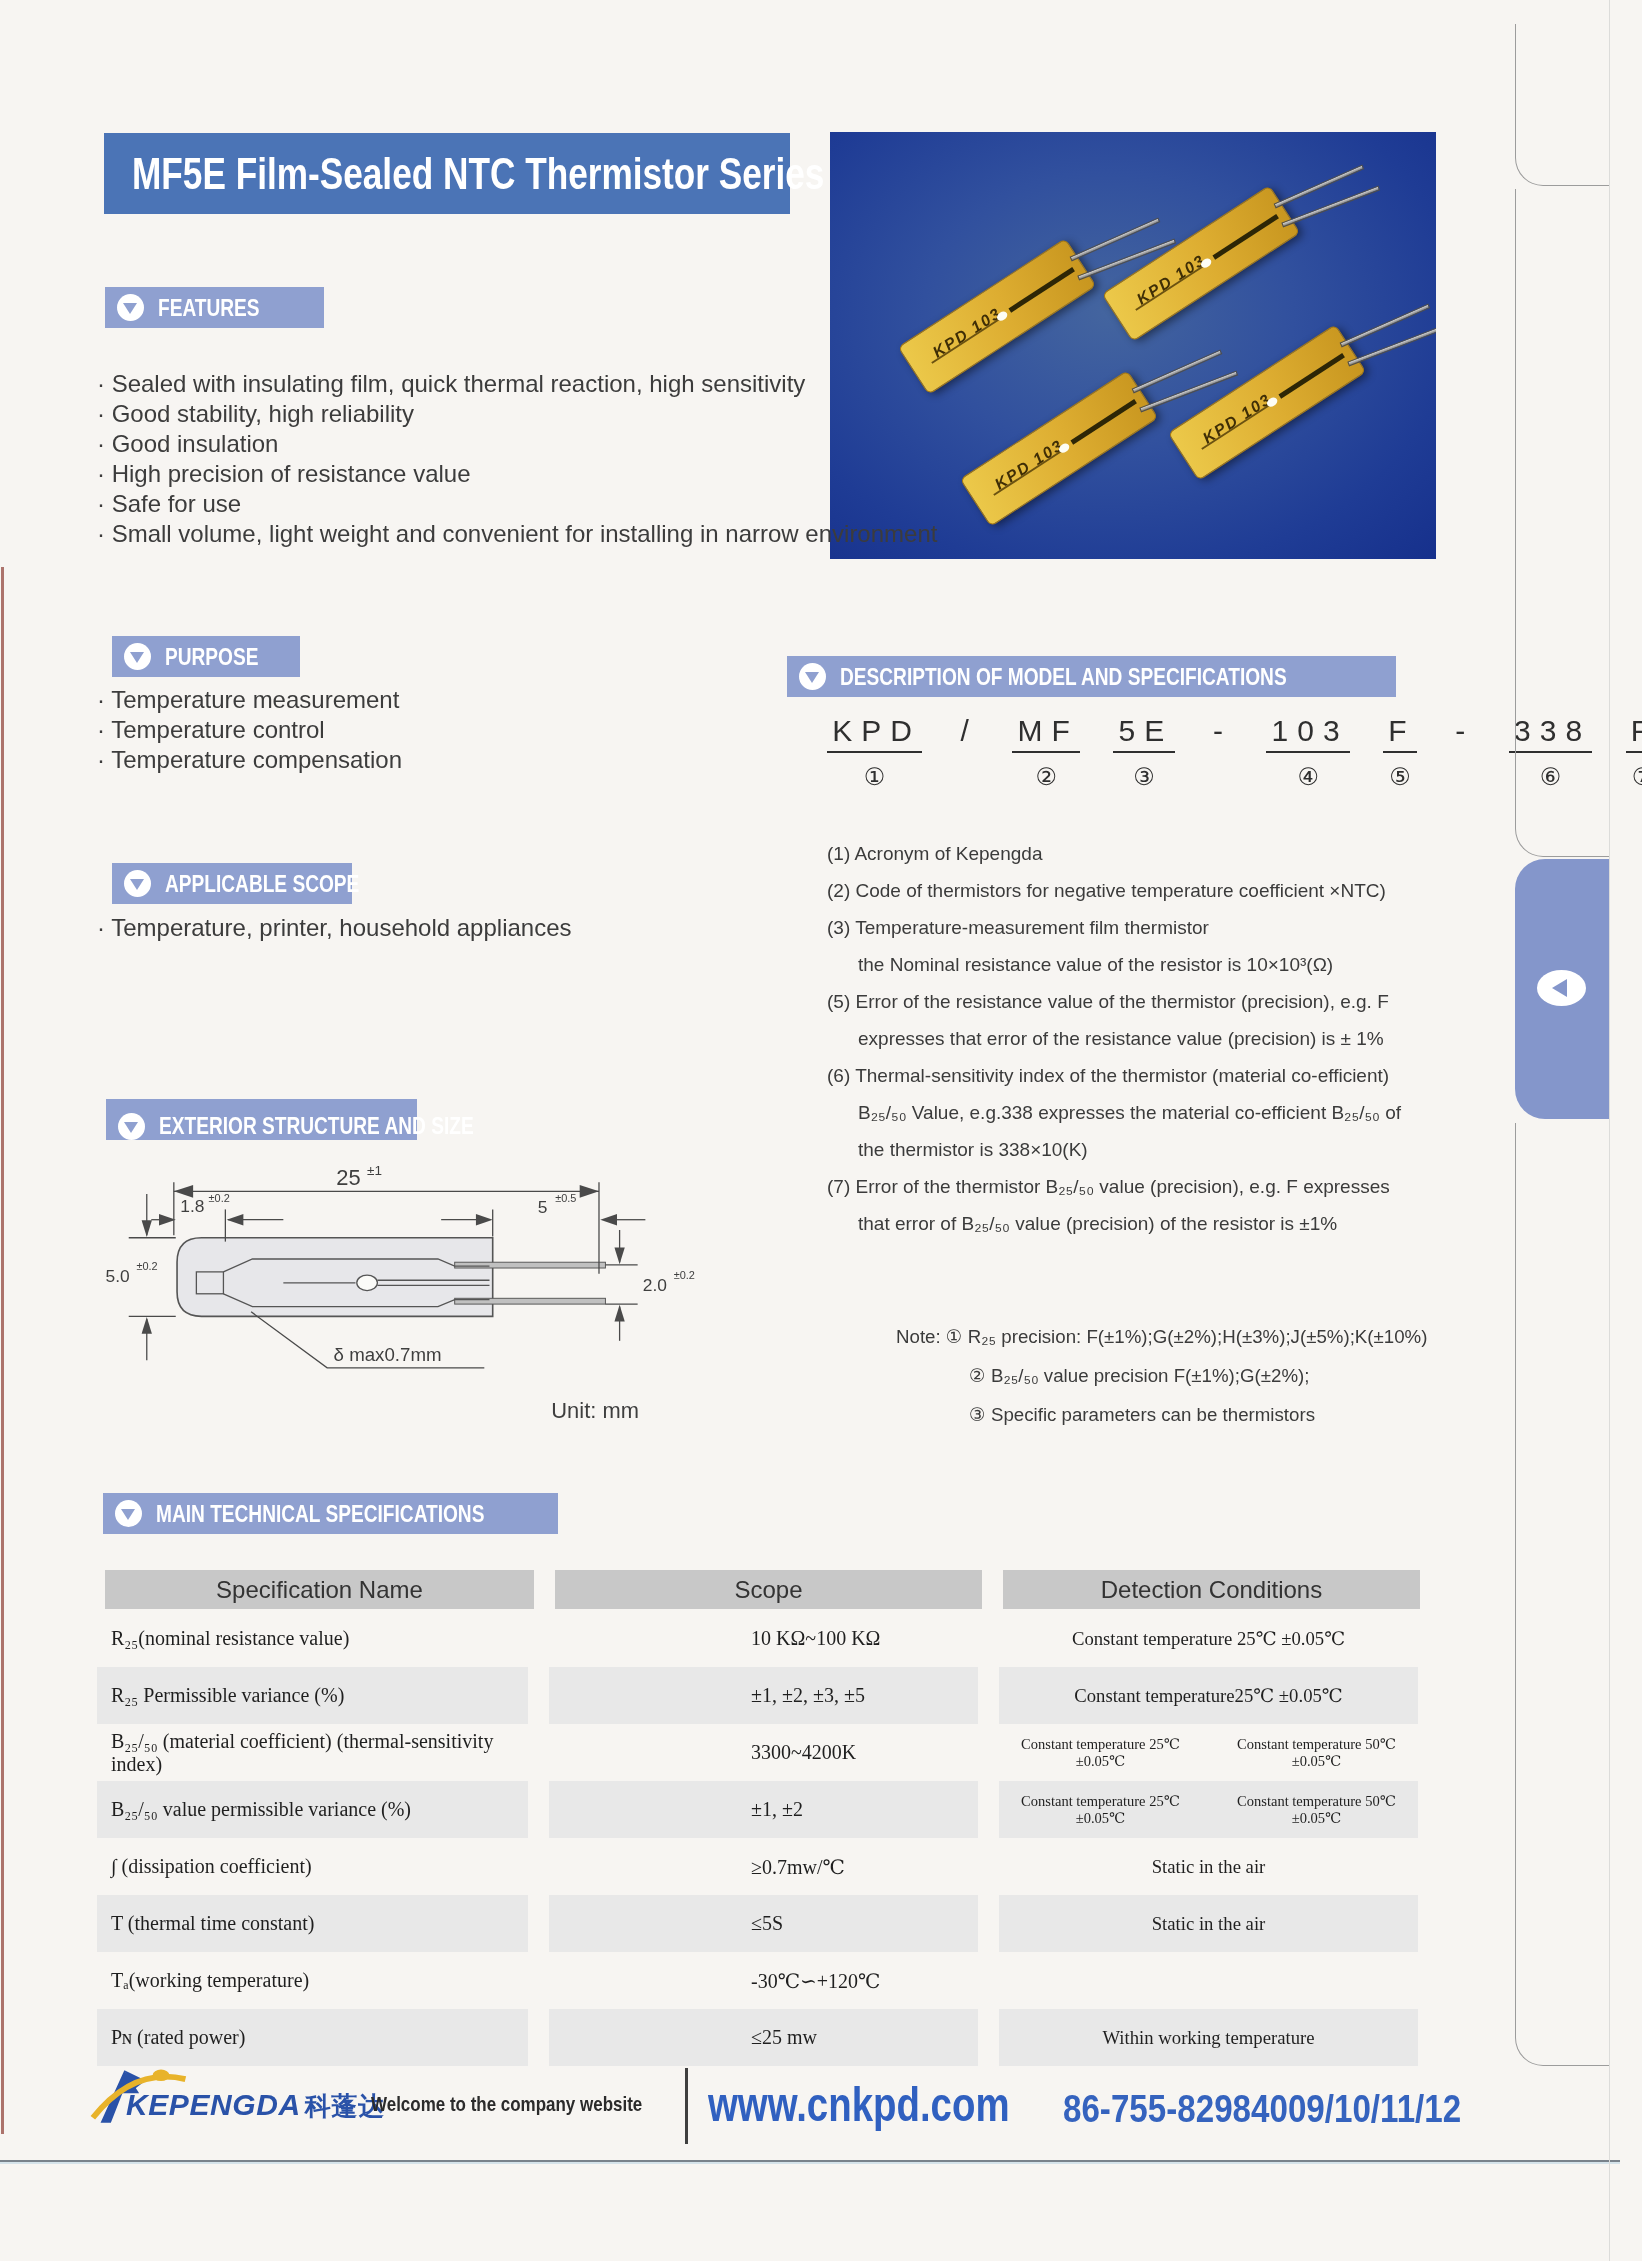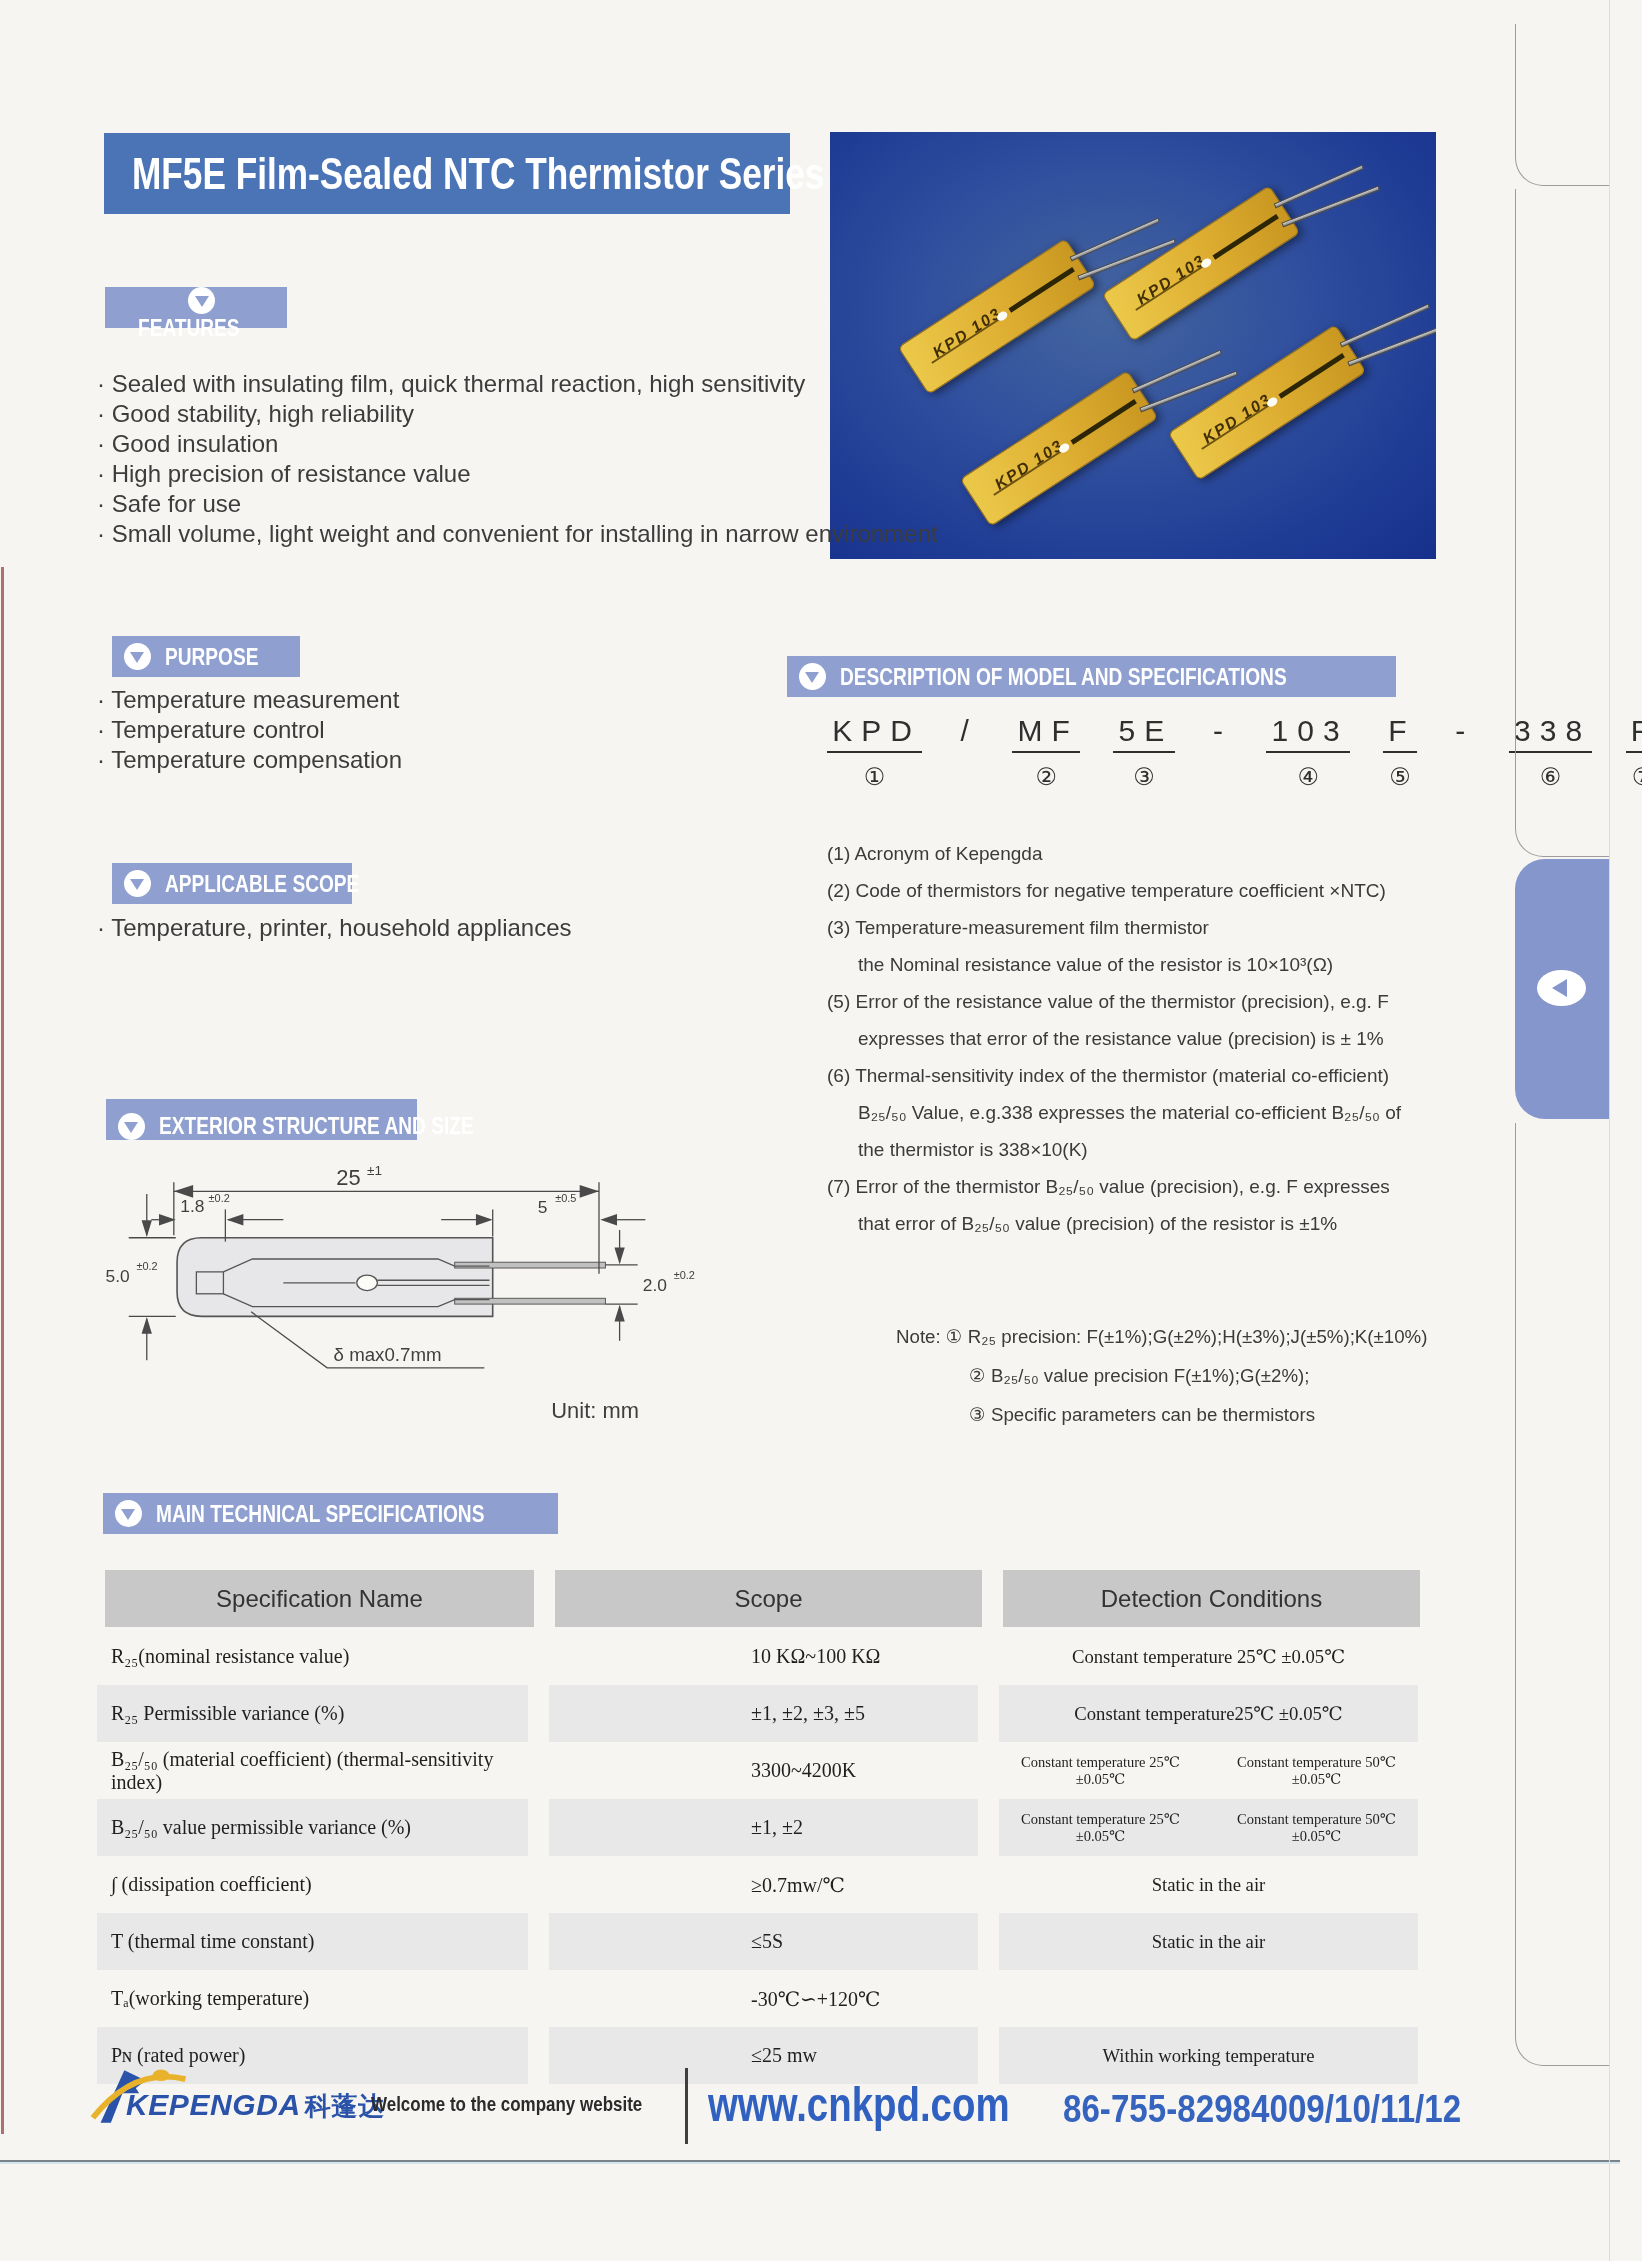--- a/index.html
+++ b/index.html
@@ -66,21 +66,21 @@
   .sec-bar .tri {
     width:0; height:0; margin-top:2.6px;
     border-left:7px solid transparent; border-right:7px solid transparent;
     border-top:11px solid #8fa0d0;
   }
   .sec-bar .txt {
     display:inline-block; white-space:nowrap; margin-left:14px;
     color:#ffffff; font-size:24.5px; font-weight:bold;
     transform:scaleX(0.78); transform-origin:left center;
   }
-  #bar-features  { left:105px;  top:287px;  width:182px;flex-direction:column; }
+  #bar-features  { left:105px;  top:287px;  width:219px; }
   #bar-purpose   { left:112px;  top:636px;  width:188px; }
   #bar-scope     { left:112px;  top:863px; width:240px; }
   #bar-exterior  { left:106px;  top:1099px; width:311px;align-items:flex-end; }
   #bar-model     { left:787px; top:656px; width:609px; }
   #bar-specs     { left:103px;  top:1493px; width:455px; }
 
   
   .blist { font-size:24px; color:#3c3c3c; line-height:30px; white-space:nowrap; }
   #features-list { left:97px; top:369px; }
   #purpose-list  { left:97px; top:685px; }
@@ -102,21 +102,21 @@
   .notes { left:896px; top:1326px; font-size:18.7px; color:#3b3b3b; }
   .notes .nl { height:39px; white-space:nowrap; }
   .notes .ind { margin-left:73px; }
 
   
   #diagram { left:90px; top:1154px; }
   #diagram text { font-family:"Liberation Sans","DejaVu Sans",sans-serif; fill:#3f3f3f; }
 
   
   .spec-table { left:97px; top:1570px; width:1323px; font-family:"Liberation Serif","DejaVu Serif",serif; }
-  .t-head { display:flex; height:57px; margin-bottom:1.3px;margin-left:8px; }
+  .t-head { display:flex; height:39px; margin-bottom:1.3px;margin-left:8px; }
   .t-head .hc {
     background:#c8c8c8; color:#333; font-family:"Liberation Sans","DejaVu Sans",sans-serif;
     font-size:24px; display:flex; align-items:center; justify-content:center;
   }
   .hc.c1 { width:431px; } .hc.c2 { width:429px; } .hc.c3 { width:419px; }
   .tgap { width:21px; flex:0 0 auto; }
   .t-row { display:flex; height:57px; }
   .t-row .tc { display:flex; align-items:center; color:#1f1f1f; font-size:20px; }
   .t-row:nth-child(even) .tc { background:#e8e8e8; }
   .tc.name  { width:431px; padding-left:14px; }

